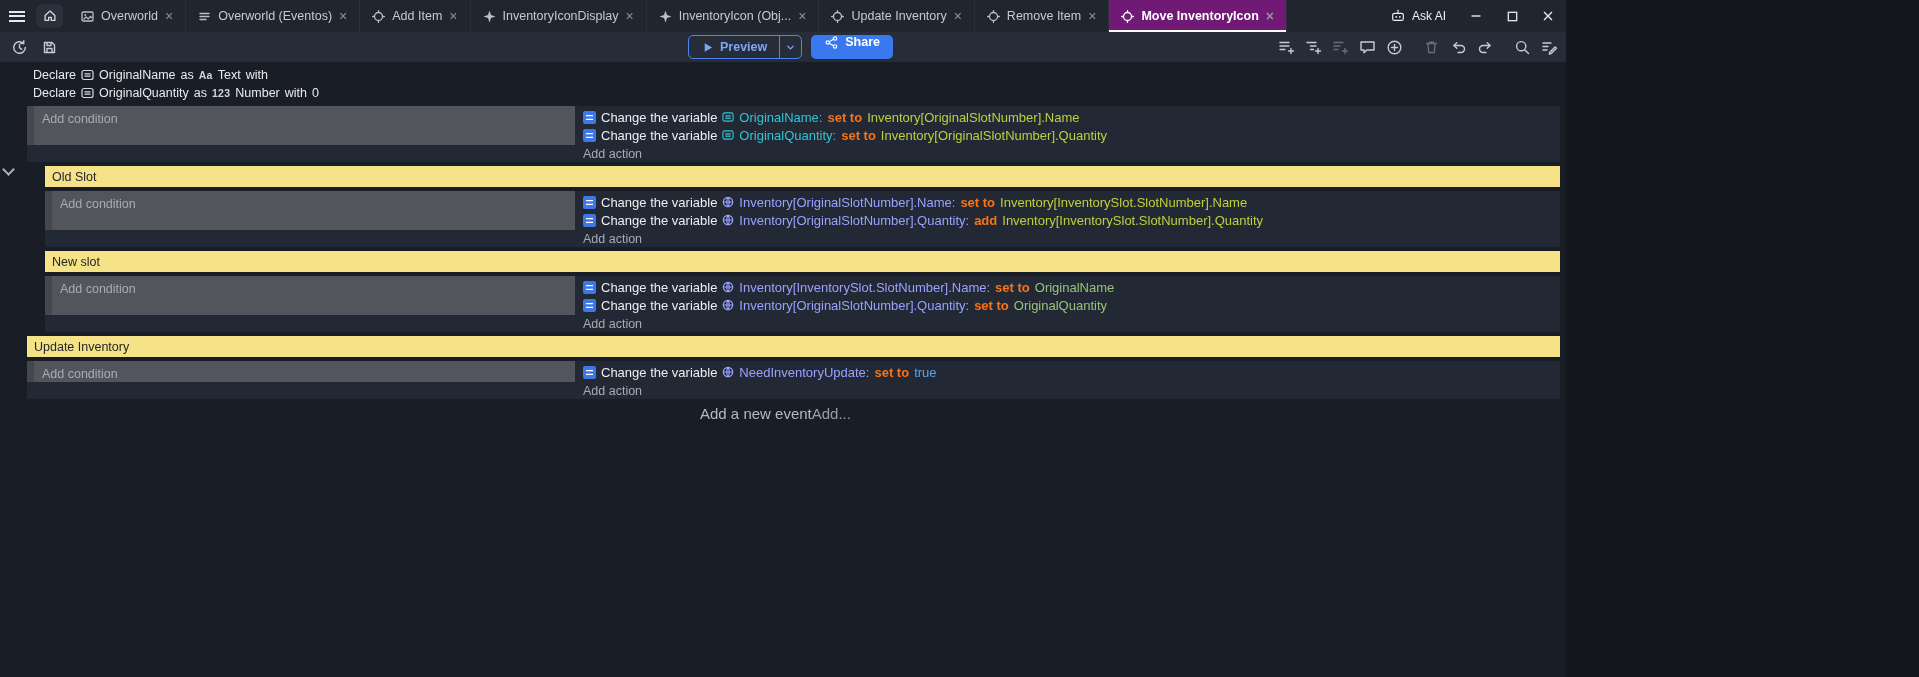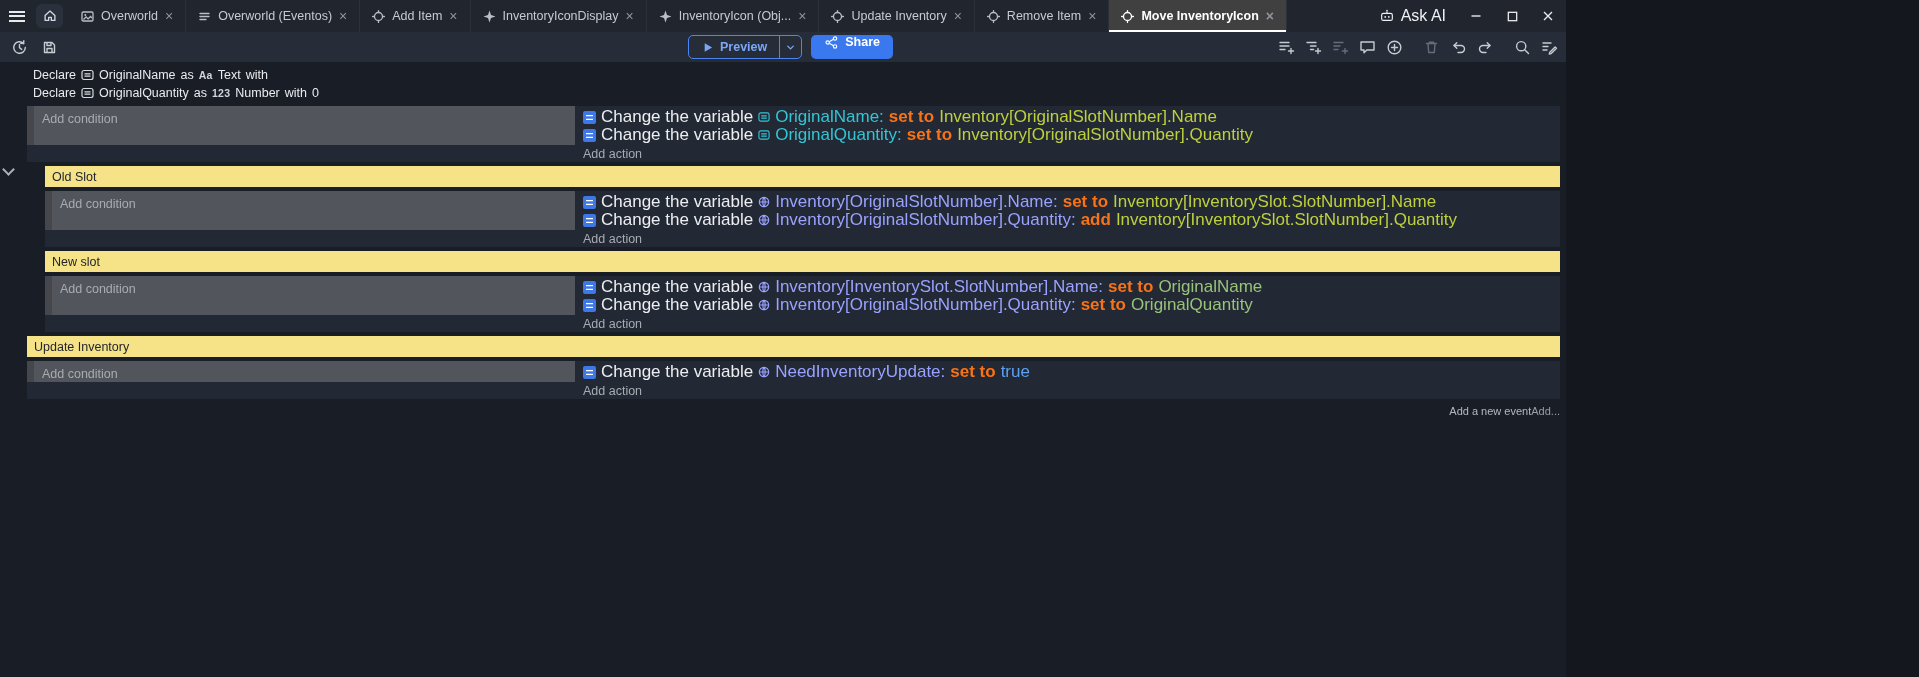--- a/index.html
+++ b/index.html
@@ -12,24 +12,24 @@
   .tb-menu { width:34px; display:flex; align-items:center; justify-content:center; background:none; border:none; cursor:pointer; }
   .burger { width:16px; height:11px; display:block;
     border-top:2px solid #e8eaee; border-bottom:2px solid #e8eaee; position:relative; }
   .burger i { position:absolute; left:0; right:0; top:50%; height:2px; margin-top:-1px; background:#e8eaee; display:block; }
   .home-btn { width:27px; height:24px; margin:4px 6px 0 2px; border-radius:6px; background:#2b313c; border:none; display:flex; align-items:center; justify-content:center; color:#d3d7de; cursor:pointer; }
   .tabs { display:flex; align-items:stretch; }
   .tab { display:flex; align-items:center; gap:6px; padding:0 11px; color:#c6cbd3; font-size:12.5px;
     border-right:1px solid #2b303a; cursor:pointer; white-space:nowrap; }
   .tab .tab-ico { color:#b9bfc8; flex:none; }
   .tab-close { color:#8f949d; font-size:14px; line-height:1; padding:0 1px; }
-  .tab.active { background:#404040; color:#ffffff; box-shadow:inset 0 -2px 0 #ffffff; font-weight:bold; }
+  .tab.active { background:#701a75; color:#ffffff; box-shadow:inset 0 -2px 0 #ffffff; font-weight:bold; }
   .tab.active .tab-ico { color:#ffffff; }
   .titlebar-right { margin-left:auto; display:flex; align-items:stretch; }
-  .ask-ai { display:flex; align-items:center; gap:6px; color:#eef0f3; font-size:16px; padding:0 12px; cursor:pointer; }
+  .ask-ai { display:flex; align-items:center; gap:6px; color:#eef0f3; font-size:12px; padding:0 12px; cursor:pointer; }
   .win-btn { width:36px; background:none; border:none; color:#e8eaee; display:flex; align-items:center; justify-content:center; cursor:pointer; }
 
   
   .toolbar { height:30px; background:#272d38; position:relative; display:flex; align-items:center; }
   .icon-btn { width:25px; height:24px; border:none; background:none; color:#c7cbd2; display:flex; align-items:center; justify-content:center; cursor:pointer; padding:0; }
   .icon-btn.dim { color:#676d78; }
   .tb-left { display:flex; gap:5px; padding-left:7px; }
   .tb-center { position:absolute; left:688px; top:3px; display:flex; gap:9px; align-items:center; }
   .preview-split { display:flex; align-items:stretch; height:24px; border:1px solid #4b85f2; border-radius:5px; overflow:hidden; }
   .preview-btn { display:flex; align-items:center; gap:6px; padding:0 12px; background:none; border:none; color:#79a6f8; font-size:12.5px; font-weight:bold; cursor:pointer; }
@@ -49,25 +49,25 @@
   .var-svg { flex:none; display:block; }
   .block { margin-top:4px; margin-left:var(--ind); width:calc(1560px - var(--ind)); }
   .lvl0 { --ind:27px; }
   .lvl1 { --ind:45px; }
   .event { background:#222834; }
   .event-main { display:flex; align-items:stretch; }
   .cond { width:calc(575px - var(--ind)); flex:none; background:#53555c; position:relative; padding:3px 0 0 15px; }
   .cond::before { content:""; position:absolute; left:0; top:0; bottom:0; width:7px; background:#45474d; }
   .placeholder { color:#a8acb3; font-size:12.5px; }
   .actions { flex:1; padding:2px 0 1px 8px; min-width:0; }
-  .action { height:18px; display:flex; align-items:center; gap:5px; font-size:17px; color:#eceef1; white-space:nowrap; }
+  .action { height:18px; display:flex; align-items:center; gap:5px; font-size:13px; color:#eceef1; white-space:nowrap; }
   .act-ico { flex:none; display:block; }
   .add-action { height:17px; display:flex; align-items:center; padding-left:calc(575px - var(--ind) + 8px);text-align:center; }
   .comment { height:21px; background:#f6e388; color:#22252c; font-size:12.5px; display:flex; align-items:center; padding-left:7px; }
-  .footer { margin-top:6px; margin-left:27px; width:1533px; display:flex; justify-content:flex-end; font-size:11px; }
+  .footer { margin-top:6px; margin-left:9px; width:1533px; display:flex; justify-content:center; font-size:15px; }
   .footer .new-ev { color:#b4b8c0; }
   .footer .add-more { color:#989da6; }
 
   .c-cyan { color:#33c5d4; }
   .c-lav  { color:#9aa2ff; }
   .c-op   { color:#f97316;font-weight:bold; }
   .c-lime { color:#bed03b; }
   .c-green{ color:#98c379; }
   .c-bool { color:#5ca0f2; }
   .c-gray { color:#d6d9de; }

